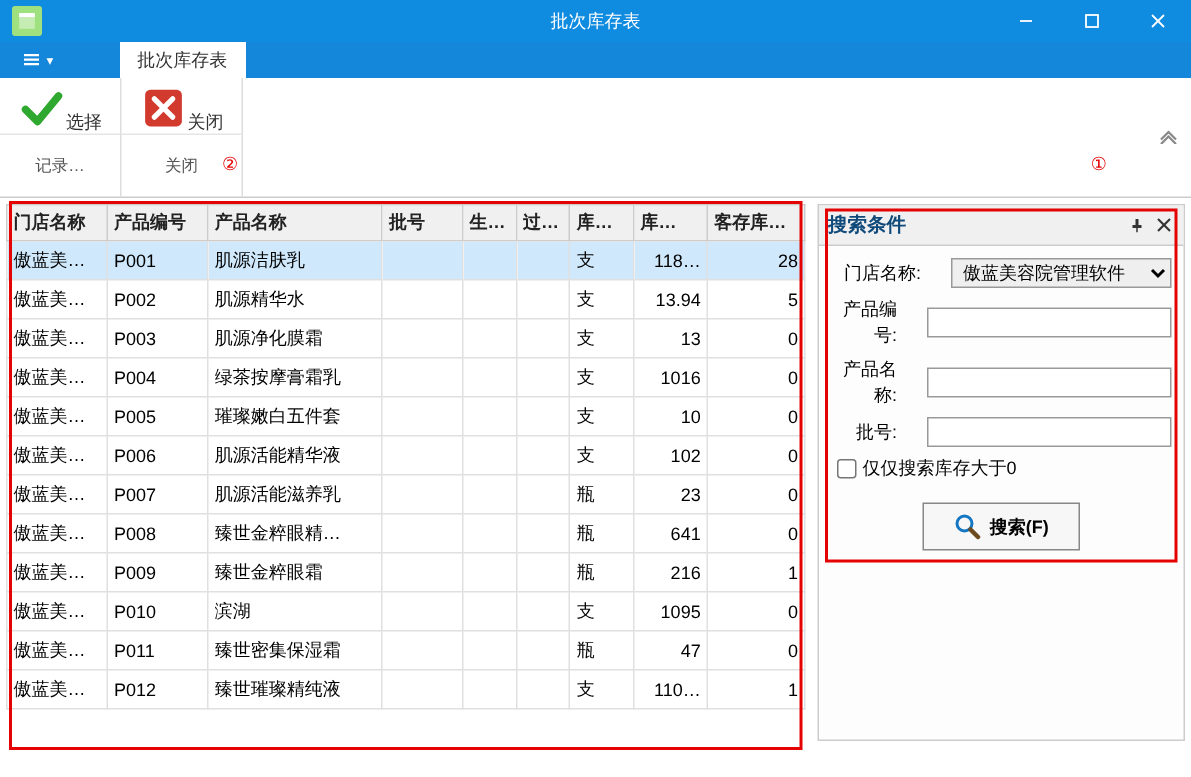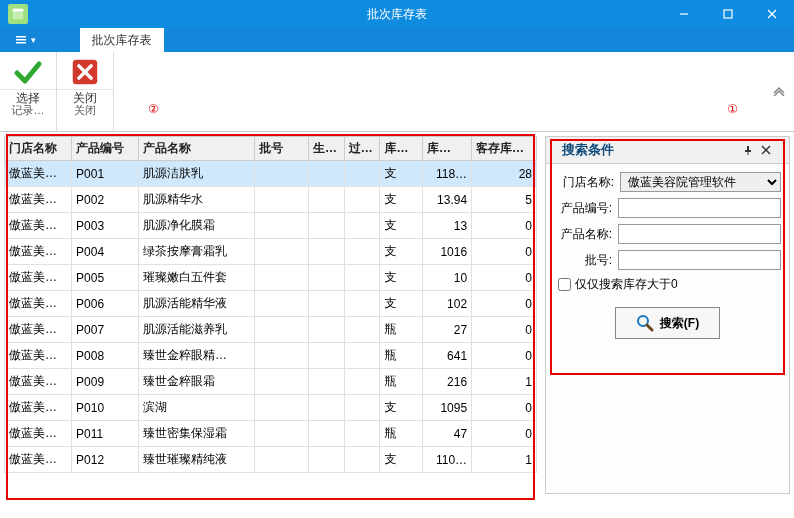--- a/index.html
+++ b/index.html
@@ -9,42 +9,42 @@
   .tb-icon svg { width:14px; height:14px; }
   .tb-title { position: absolute; left: 50%; transform: translateX(-50%); }
   .tb-ctrls { margin-left: auto; display: flex; }
   .tb-ctrls div { width: 44px; height: 28px; display: flex; align-items: center; justify-content: center; cursor: pointer; }
   .tb-ctrls svg { stroke: #fff; stroke-width: 1.2; }
   .ribbon { background: #1487db; height: 24px; display: flex; align-items: stretch; padding-left: 8px; }
   .ribbon-item { display: flex; align-items: center; color: #fff; padding: 0 6px; cursor: pointer; position: relative; }
   .ribbon .tab-like { background: #fff; color: #333; margin-top: 0; display:flex; align-items:center; padding: 0 12px; margin-left: 38px;}
   .toolbar { height: 80px; display: flex; border-bottom: 1px solid #ccc; position: relative; }
   .tool-group { display: flex; flex-direction: column; align-items: center; border-right: 1px solid #ddd; padding: 4px 12px 0; position: relative; }
-  .tool-btn { display: flex; flex-direction: column; align-items: center; cursor: pointer; }
+  .tool-btn { display: flex; align-items: flex-end; cursor: pointer; }
   .tool-btn .bigicon { width: 32px; height: 32px; margin-bottom: 2px; display:flex; align-items:center; justify-content:center;}
   .tool-label { font-size: 12px; color: #333; }
   .group-caption { font-size: 11px; color: #555; text-align: center; width: 100%; border-top: 1px solid #e5e5e5; padding: 13px 0; position:absolute; bottom:0; left:0; right:0;}
   .expand-arrow { position: absolute; right: 8px; top: 50%; transform: translateY(-50%); color: #888; cursor:pointer;}
   .content { display: flex; position: relative; height: calc(518px - 28px - 24px - 80px); }
   .table-wrap { flex: 1; padding: 4px; overflow: hidden; position: relative; }
   .redbox1 { position:absolute; top:2px; left:6px; right:6px; bottom:18px; border:2px solid #e40202; pointer-events:none; z-index:2;}
   .redbox2 { position:absolute; top:2px; left:4px; right:4px; bottom:118px; border:2px solid #e40202; pointer-events:none; z-index:3;}
   table { border-collapse: collapse; width: 100%; table-layout: fixed; }
   th { background: #f0f0f0; border: 1px solid #ccc; padding: 3px 4px; text-align: left; font-weight: bold; color: #222; overflow: hidden; white-space: nowrap; text-overflow: ellipsis; cursor:pointer;}
   td { border: 1px solid #e0e0e0; padding: 4px 4px; overflow: hidden; white-space: nowrap; text-overflow: ellipsis; }
   tbody tr { height: 26px; }
   tbody tr.selected { background: #cfe8fb; }
   .num { text-align: right; }
   .search-panel { width: 245px; border: 1px solid #ccc; margin: 4px; background: #fdfdfd; padding: 0; height: calc(100% - 28px); position: relative;}
-  .sp-head { background: #f0f0f0; border-bottom: 1px solid #ccc; padding: 4px 16px; font-weight: bold; display: flex; align-items: center; }
+  .sp-head { background: #f0f0f0; border-bottom: 1px solid #ccc; padding: 4px 6px; font-weight: bold; display: flex; align-items: center; }
   .sp-head .sp-title { color: #104a7a; font-size: 13px; flex:1;}
   .sp-head .sp-pin, .sp-head .sp-close { width:14px; height:14px; margin-left:4px; cursor:pointer; display:flex; align-items:center; justify-content:center; color:#333;}
   .sp-body { padding: 8px; }
   .field-row { display: flex; align-items: center; margin-bottom: 6px; }
-  .field-row label { width: 60px; text-align: right; margin-right: 6px; }
+  .field-row label { width: 60px; text-align: right; margin-right: 20px; }
   .field-row input[type=text], .field-row select { flex: 1; border: 1px solid #999; height: 20px; padding: 0 3px; font-size:12px;}
   .chkrow { display: flex; align-items: center; margin: 6px 0 14px 4px; }
   .chkrow input { margin-right: 4px; }
   .search-btn-wrap { text-align: center; }
   .search-btn { border: 1px solid #888; background: #f7f7f7; padding: 6px 20px; cursor: pointer; display: inline-flex; align-items: center; font-weight: bold; }
   .search-btn .mag { margin-right: 6px; display:flex; }
   .marker { position:absolute; color:#e40202; font-size:12px; z-index:5; }
   .marker.m2 { top: 50px; left: 148px; }
   .marker.m1 { top: 50px; right: 56px; }
 </style>
@@ -222,21 +222,21 @@
             <td class="num">0</td>
           </tr>
           <tr>
             <td>傲蓝美…</td>
             <td>P007</td>
             <td>肌源活能滋养乳</td>
             <td></td>
             <td></td>
             <td></td>
             <td>瓶</td>
-            <td class="num">27</td>
+            <td class="num">23</td>
             <td class="num">0</td>
           </tr>
           <tr>
             <td>傲蓝美…</td>
             <td>P008</td>
             <td>臻世金粹眼精…</td>
             <td></td>
             <td></td>
             <td></td>
             <td>瓶</td>

